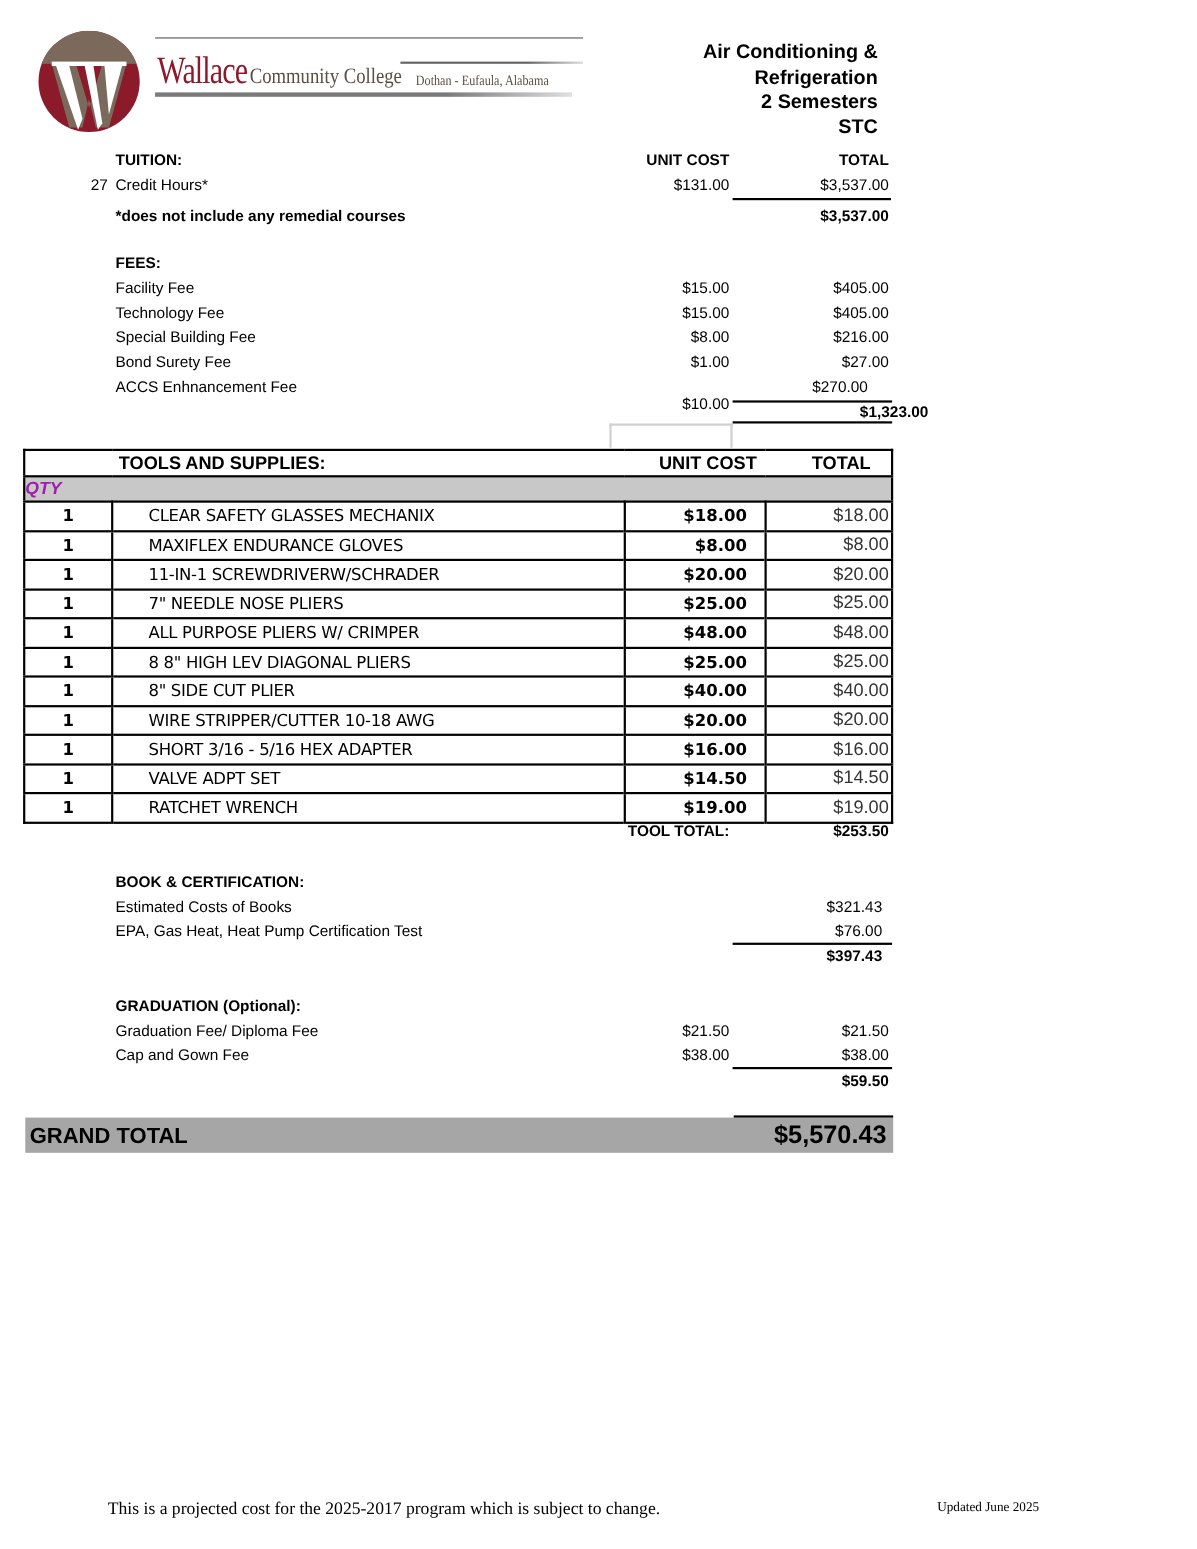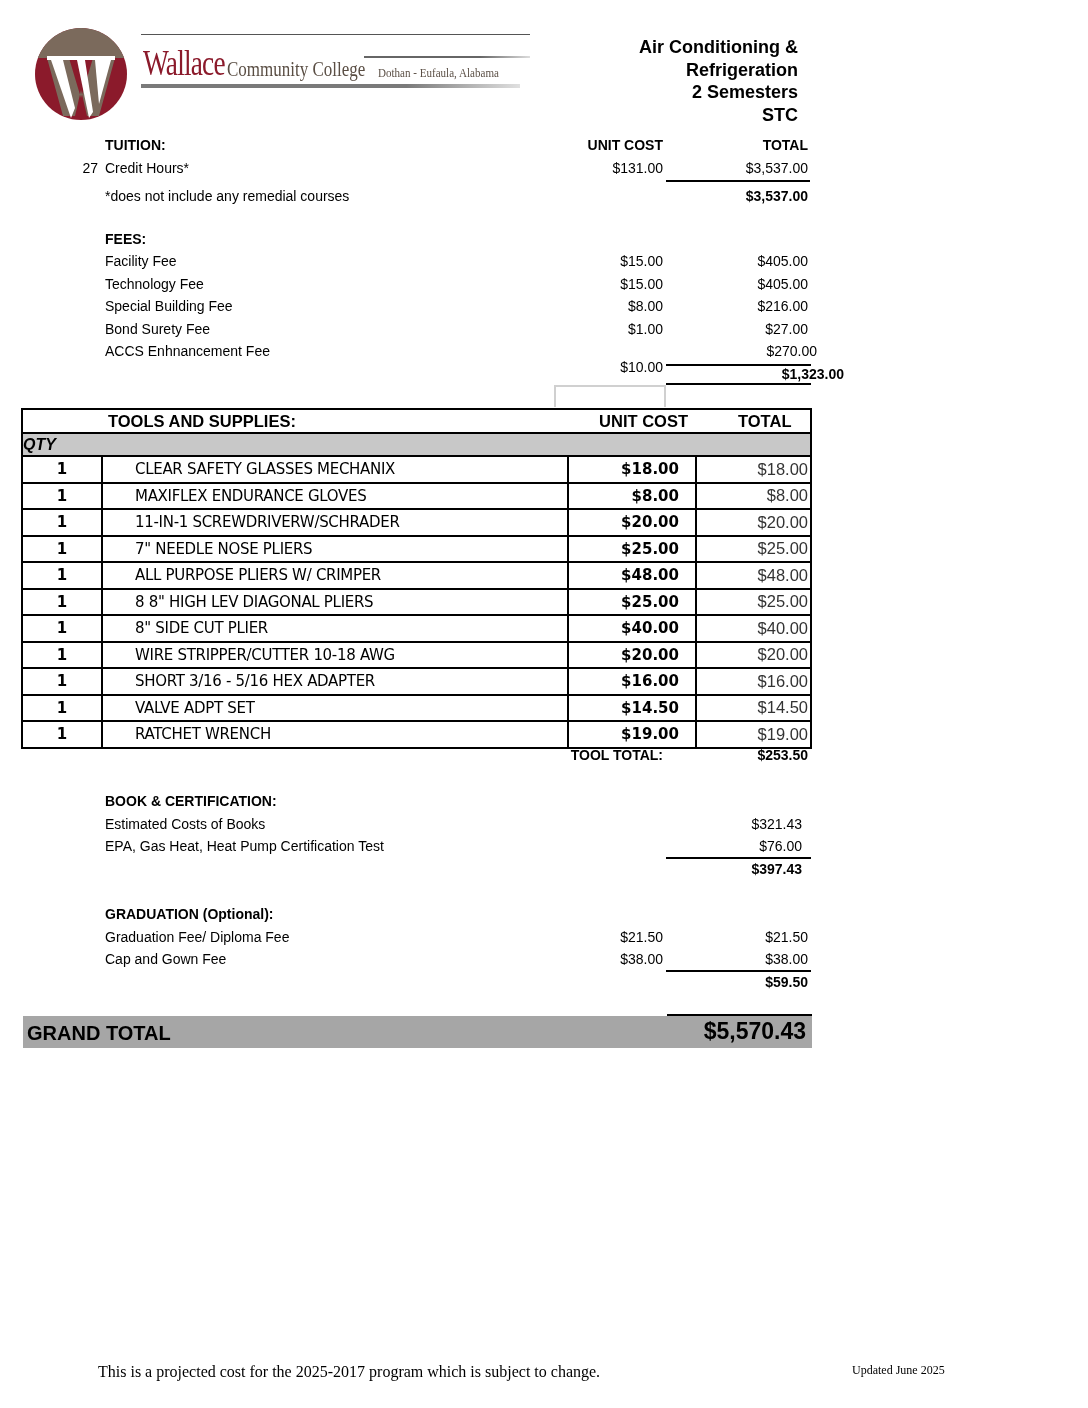--- a/index.html
+++ b/index.html
@@ -32,21 +32,21 @@
 
   
   #tools-table { position:absolute; left:21px; top:408px; width:791px; border:2px solid #000; border-collapse:collapse; }
   #tools-table td { padding:0; height:24.5px; border-top:2px solid #000; }
   #tools-table td.qty { width:78px; text-align:center; font-weight:bold; font-family:"DejaVu Sans", sans-serif; font-size:15px; border-right:2px solid #000; }
   #tools-table td.desc { width:432px; padding-left:32px; border-right:2px solid #000; }
   #tools-table td.unit { width:110px; text-align:right; padding-right:16px; font-weight:bold; font-family:"DejaVu Sans", sans-serif; font-size:15px; border-right:2px solid #000; }
   #tools-table td.tot { text-align:right; padding-right:2px; font-size:16.5px; color:#333; }
   #tools-table tr.hdr td { border-top:none; height:22px; font-weight:bold; font-size:16.5px; }
   #tools-table tr.qtyrow td { background:#c8c8c8; height:21px; }
-  #qty-label { color:#000000; font-style:italic; font-weight:bold; font-size:16px; padding-left:20px; }
+  #qty-label { color:#a21caf; font-style:italic; font-weight:bold; font-size:16px; padding-left:20px; }
 
   #grand { left:23px; top:1016px; width:789px; height:32px; background:#a6a6a6; }
   #grand .lbl { position:absolute; left:4px; top:6px; font-weight:bold; font-size:20px; }
   #grand .val { position:absolute; right:6px; top:2px; font-weight:bold; font-size:23px; }
   #grand .line { position:absolute; left:644px; right:0; top:-2px; height:2px; background:#000; }
 </style>
 </head>
 <body>
 
 <div class="abs" id="logo">
@@ -84,21 +84,21 @@
 </div>
 
 <div class="abs sans b" style="left:105px;top:137px;">TUITION:</div>
 <div class="abs sans b r" style="left:540px;top:137px;width:123px;">UNIT COST</div>
 <div class="abs sans b r" style="left:666px;top:137px;width:142px;">TOTAL</div>
 
 <div class="abs sans r" style="left:60px;top:160px;width:38px;">27</div>
 <div class="abs sans" style="left:105px;top:160px;">Credit Hours*</div>
 <div class="abs sans r" style="left:540px;top:160px;width:123px;">$131.00</div>
 <div class="abs sans r uline" style="left:666px;top:160px;width:144px;padding-right:0;height:20px;"><span style="padding-right:2px;">$3,537.00</span></div>
-<div class="abs sans" style="left:105px;top:188px;">*does not include any remedial courses</div>
+<div class="abs sans" style="left:105px;top:188px;font-weight:bold;">*does not include any remedial courses</div>
 <div class="abs sans b r" style="left:666px;top:188px;width:142px;">$3,537.00</div>
 
 <div class="abs sans b" style="left:105px;top:231px;">FEES:</div>
 <div class="abs" style="left:105px;top:253px;width:705px;">
   <div style="position:relative;height:22.5px;">
     <span class="sans abs" style="left:0;top:0;">Facility Fee</span>
     <span class="sans abs r" style="left:435px;width:123px;top:0;">$15.00</span>
     <span class="sans abs r" style="left:561px;width:142px;top:0;">$405.00</span>
   </div>
   <div style="position:relative;height:22.5px;">
@@ -112,21 +112,21 @@
     <span class="sans abs r" style="left:561px;width:142px;top:0;">$216.00</span>
   </div>
   <div style="position:relative;height:22.5px;">
     <span class="sans abs" style="left:0;top:0;">Bond Surety Fee</span>
     <span class="sans abs r" style="left:435px;width:123px;top:0;">$1.00</span>
     <span class="sans abs r" style="left:561px;width:142px;top:0;">$27.00</span>
   </div>
   <div style="position:relative;height:22.5px;">
     <span class="sans abs" style="left:0;top:0;">ACCS Enhnancement Fee</span>
     <span class="sans abs r" style="left:435px;width:123px;top:16px;">$10.00</span>
-    <span class="sans abs r" style="left:570px;width:142px;top:0;">$270.00</span>
+    <span class="sans abs r" style="left:542px;width:142px;top:0;">$270.00</span>
   </div>
 </div>
 <div class="abs" style="left:666px;top:364px;width:145px;height:2px;background:#000;"></div>
 <div class="abs sans b r" style="left:702px;top:366px;width:142px;">$1,323.00</div>
 <div class="abs" style="left:666px;top:383px;width:145px;height:2px;background:#000;"></div>
 <div class="abs" style="left:554px;top:385px;width:112px;height:22px;border:2px solid #d0d0d0;border-bottom:none;box-sizing:border-box;"></div>
 
 <table id="tools-table">
   <tbody>
       <tr class="hdr">

